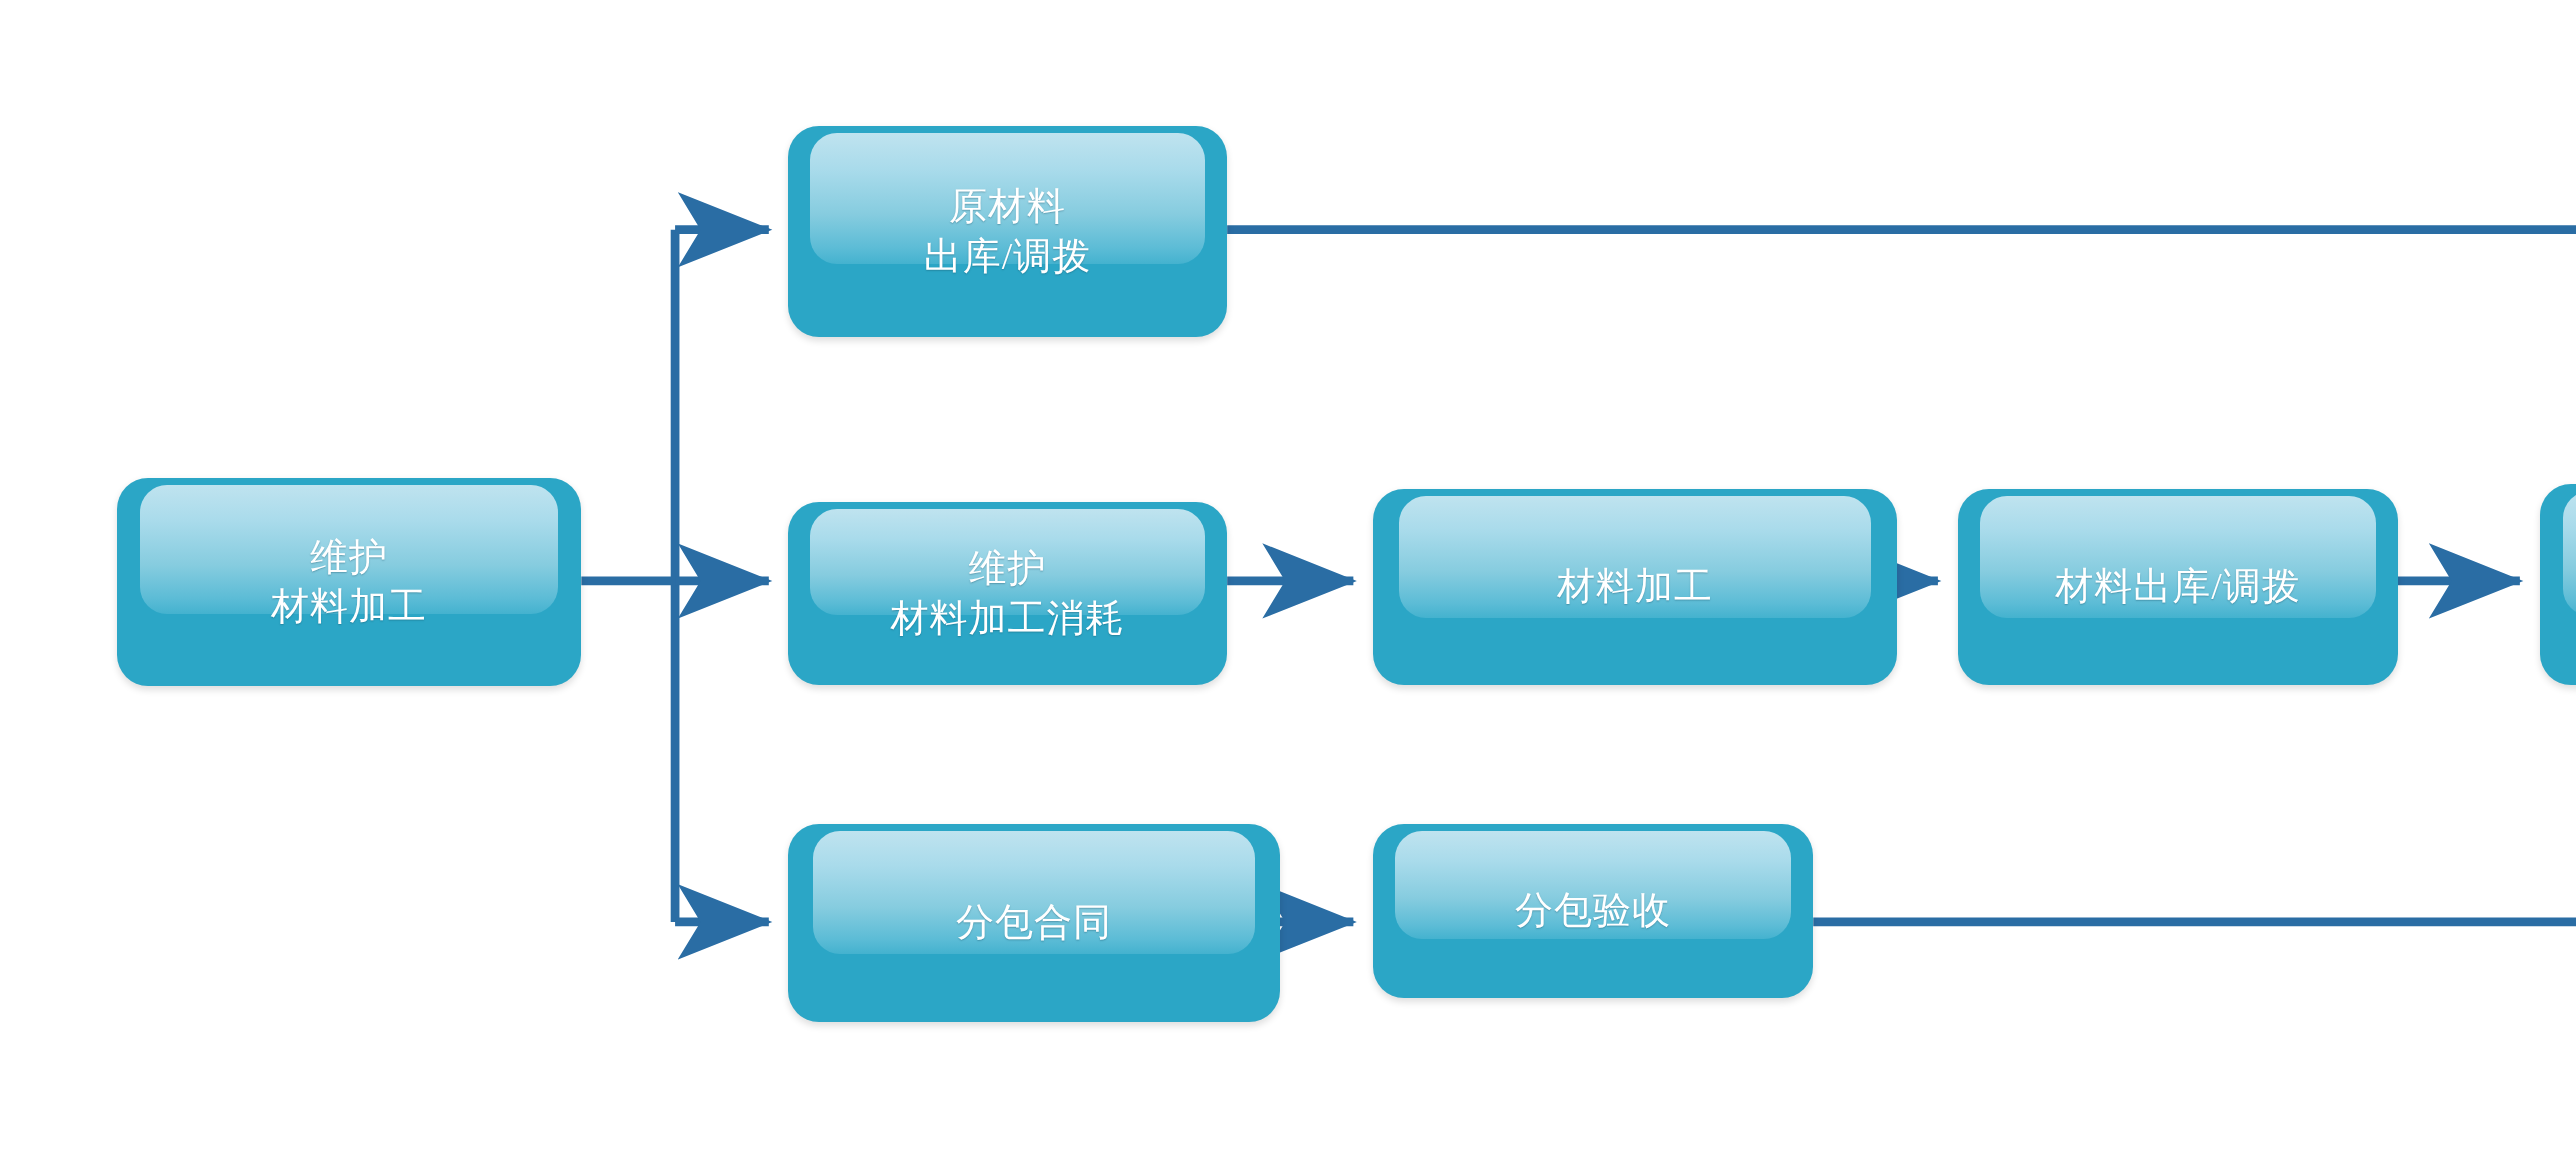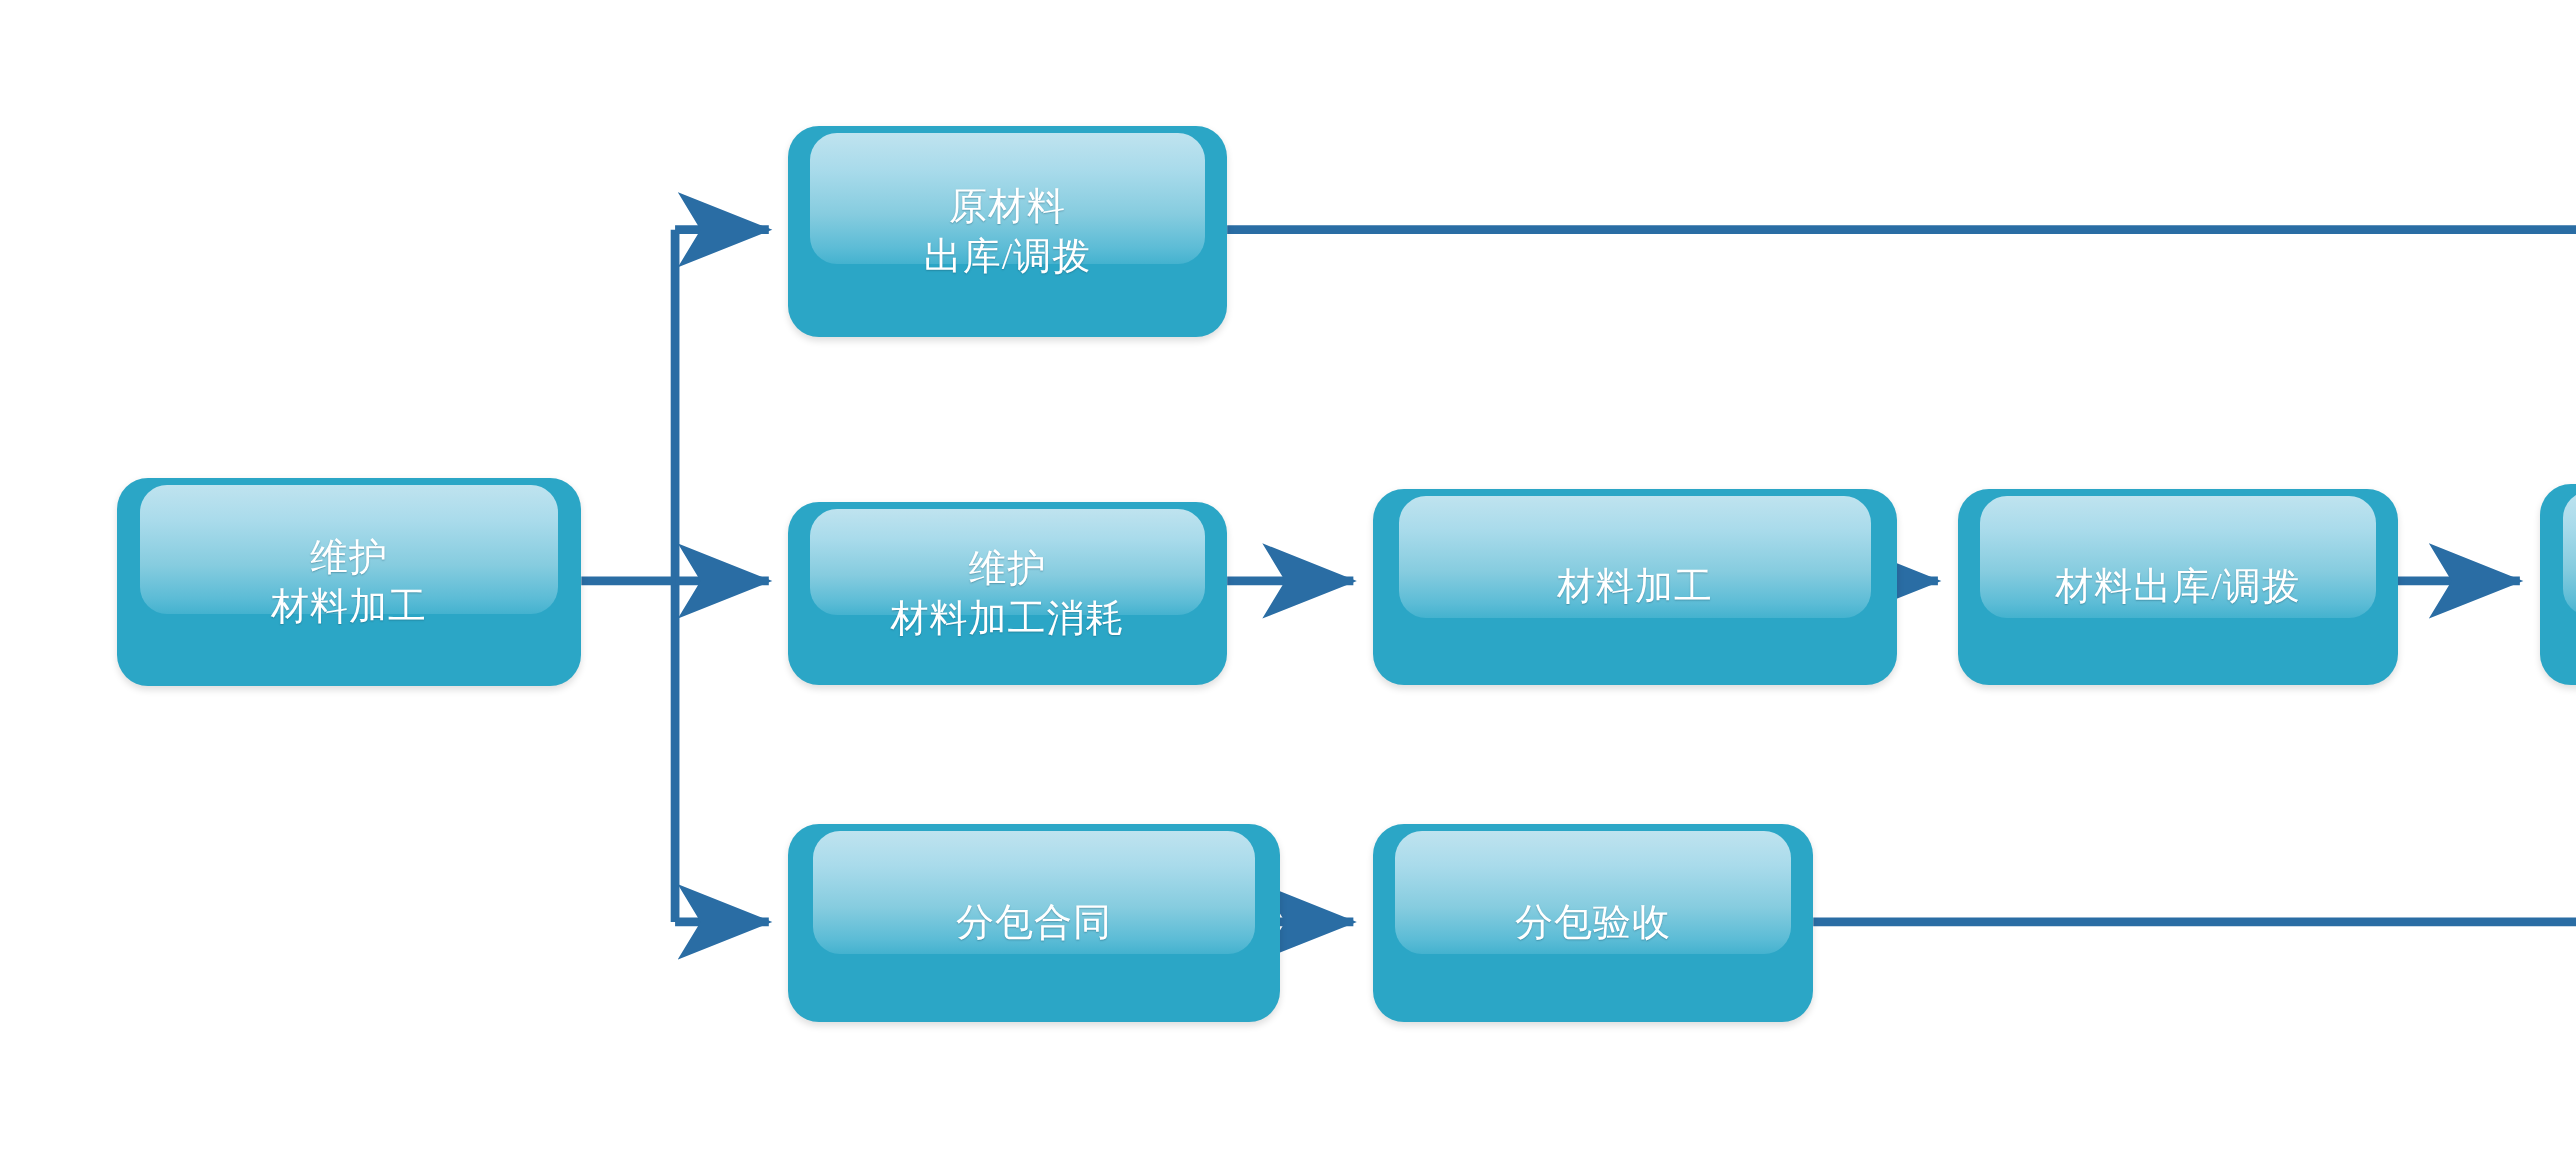--- a/index.html
+++ b/index.html
@@ -139,21 +139,21 @@
     </div>
   </div>
 
   <div class="node" style="left:788px;top:824px;width:492px;height:198px;">
     <div class="gloss"></div>
     <div class="label">
       <span>分包合同</span>
     </div>
   </div>
 
-  <div class="node" style="left:1373px;top:824px;width:440px;height:198px;">
+  <div class="node" style="left:1373px;top:824px;width:440px;height:174px;">
     <div class="gloss"></div>
     <div class="label">
       <span>分包验收</span>
     </div>
   </div>
 
 </div>
 
 
 </body></html>

